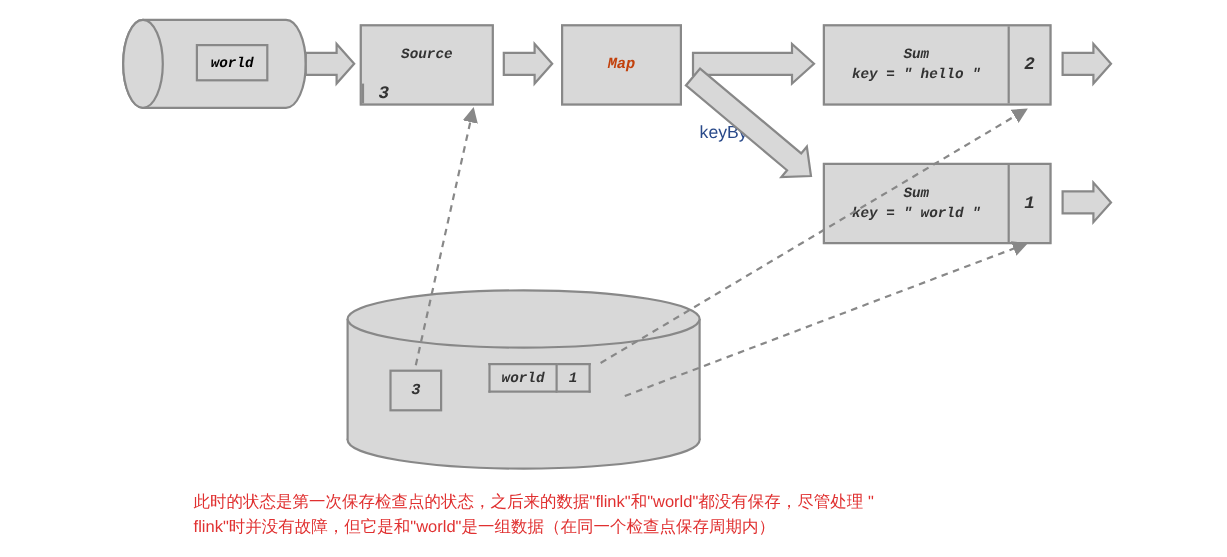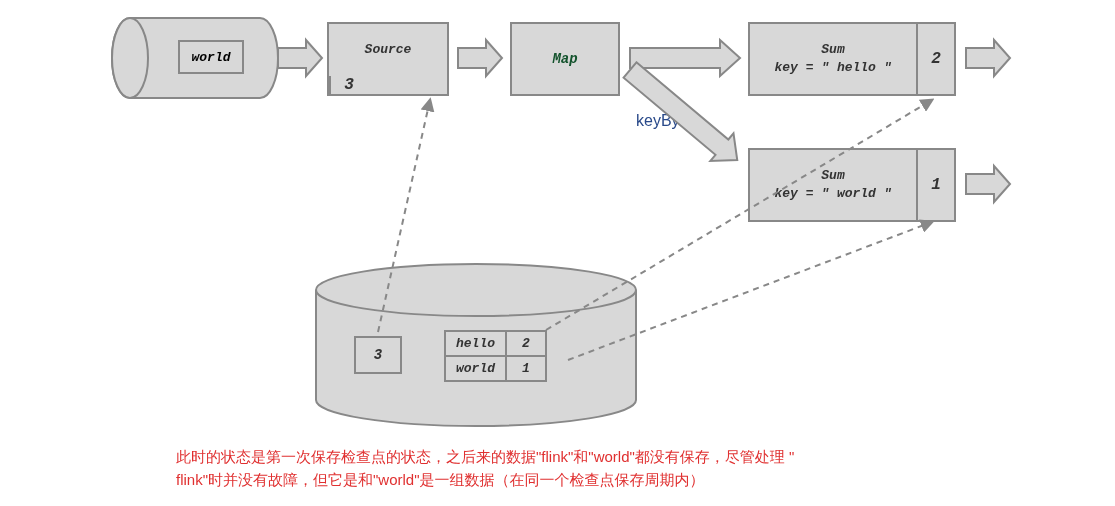--- a/index.html
+++ b/index.html
@@ -13,21 +13,21 @@
   .box {
     position: absolute;
     background: #d8d8d8;
     border: 2px solid #888;
     display: flex;
     align-items: center;
     justify-content: center;
     font-style: italic;
     font-weight: bold;
     font-size: 14px;
-    color: #14532d;
+    color: #c2410c;
   }
   .subbox {
     position: absolute;
     background: #d8d8d8;
     border: 2px solid #888;
   }
   .split-box {
     position: absolute;
     background: #d8d8d8;
     border: 2px solid #888;
@@ -160,24 +160,20 @@
   <line x1="636" y1="290" x2="636" y2="400" stroke="#888" stroke-width="2"></line>
   <ellipse cx="476" cy="290" rx="160" ry="26" fill="#d8d8d8" stroke="#888" stroke-width="2"></ellipse>
 </svg>
 
 <div class="smallnum" style="left:354px; top:336px; width:48px; height:38px;">
   <span>3</span>
 </div>
 
 <table class="tbl" style="left:444px; top:330px;">
   <tbody>
-      <tr>
-    <td style="width:60px;">hello</td>
-    <td style="width:40px;">2</td>
-  </tr>
   <tr>
     <td>world</td>
     <td>1</td>
   </tr>
 </tbody>
   </table>
 
 <svg class="overlay">
   <defs>
     <marker id="arrow" viewBox="0 0 10 10" refX="8" refY="5" markerWidth="7" markerHeight="7" orient="auto-start-reverse">

